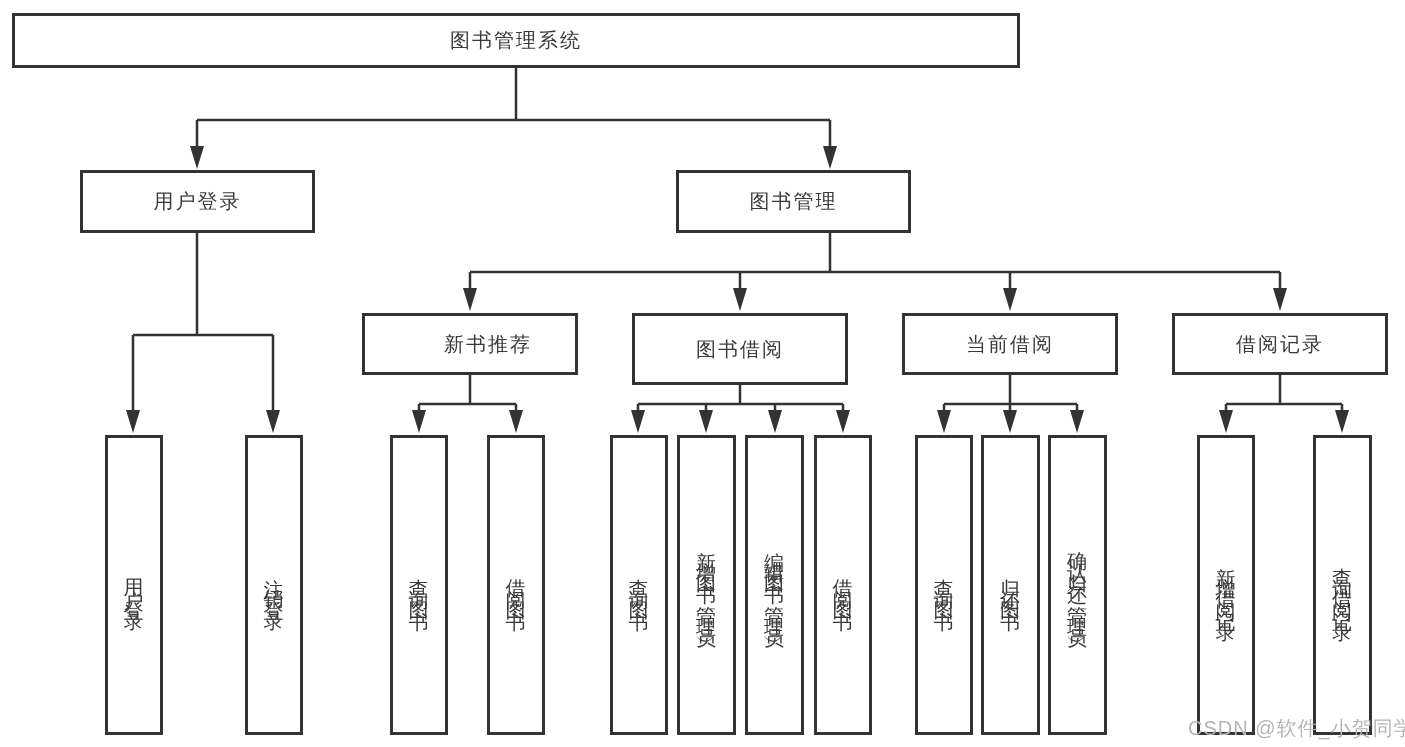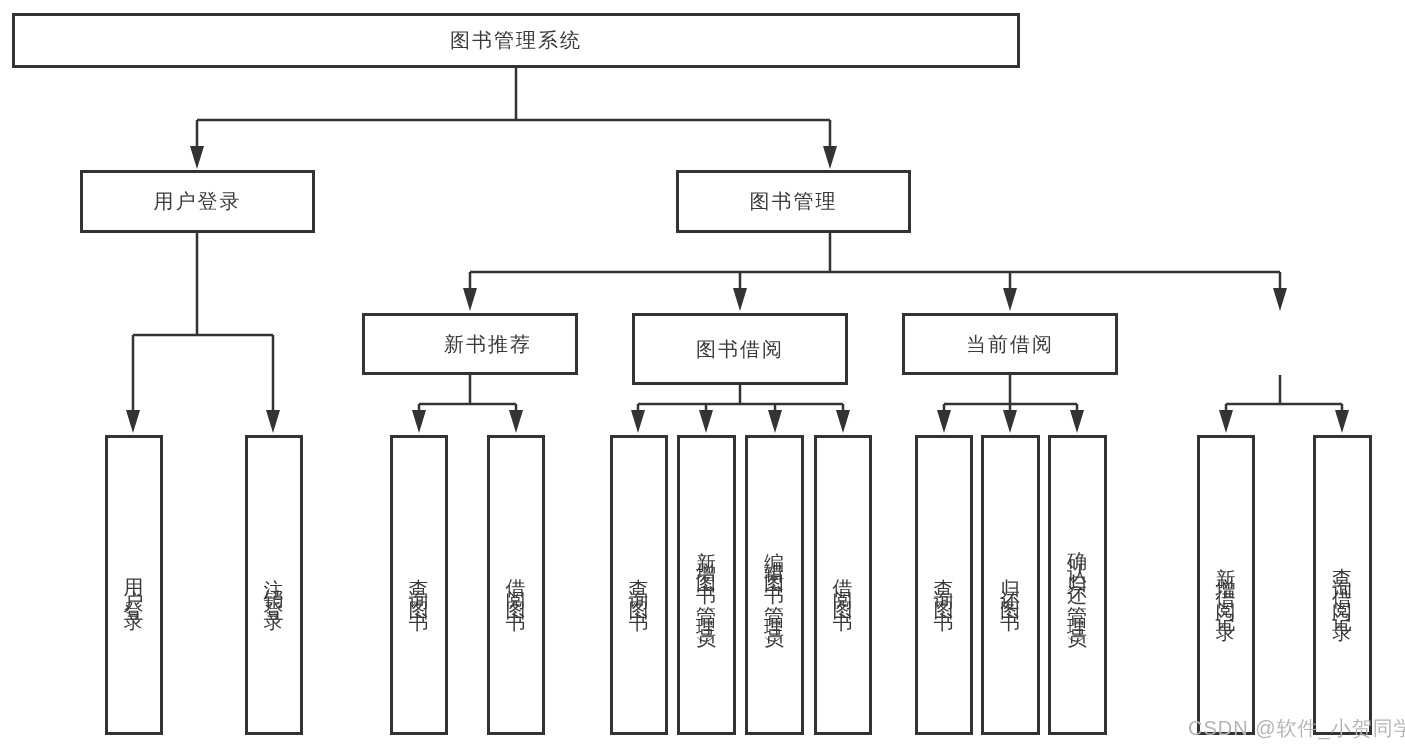--- a/index.html
+++ b/index.html
@@ -120,20 +120,21 @@
   </svg>
 
   <div class="node hbox n-root">图书管理系统</div>
 
   <div class="node hbox n-user-login">用户登录</div>
   <div class="node hbox n-book-mgmt">图书管理</div>
 
   <div class="node hbox n-new-rec">新书推荐</div>
   <div class="node hbox n-borrow">图书借阅</div>
   <div class="node hbox n-current">当前借阅</div>
+  <div class="node hbox n-record">借阅记录</div>
 
   <div class="node vbox leaf l-1">用户登录</div>
   <div class="node vbox leaf l-2">注销登录</div>
 
   <div class="node vbox leaf l-3">查询图书</div>
   <div class="node vbox leaf l-4">借阅图书</div>
 
   <div class="node vbox leaf l-5">查询图书</div>
   <div class="node vbox leaf l-6">新增图书（管理员）</div>
   <div class="node vbox leaf l-7">编辑图书（管理员）</div>

